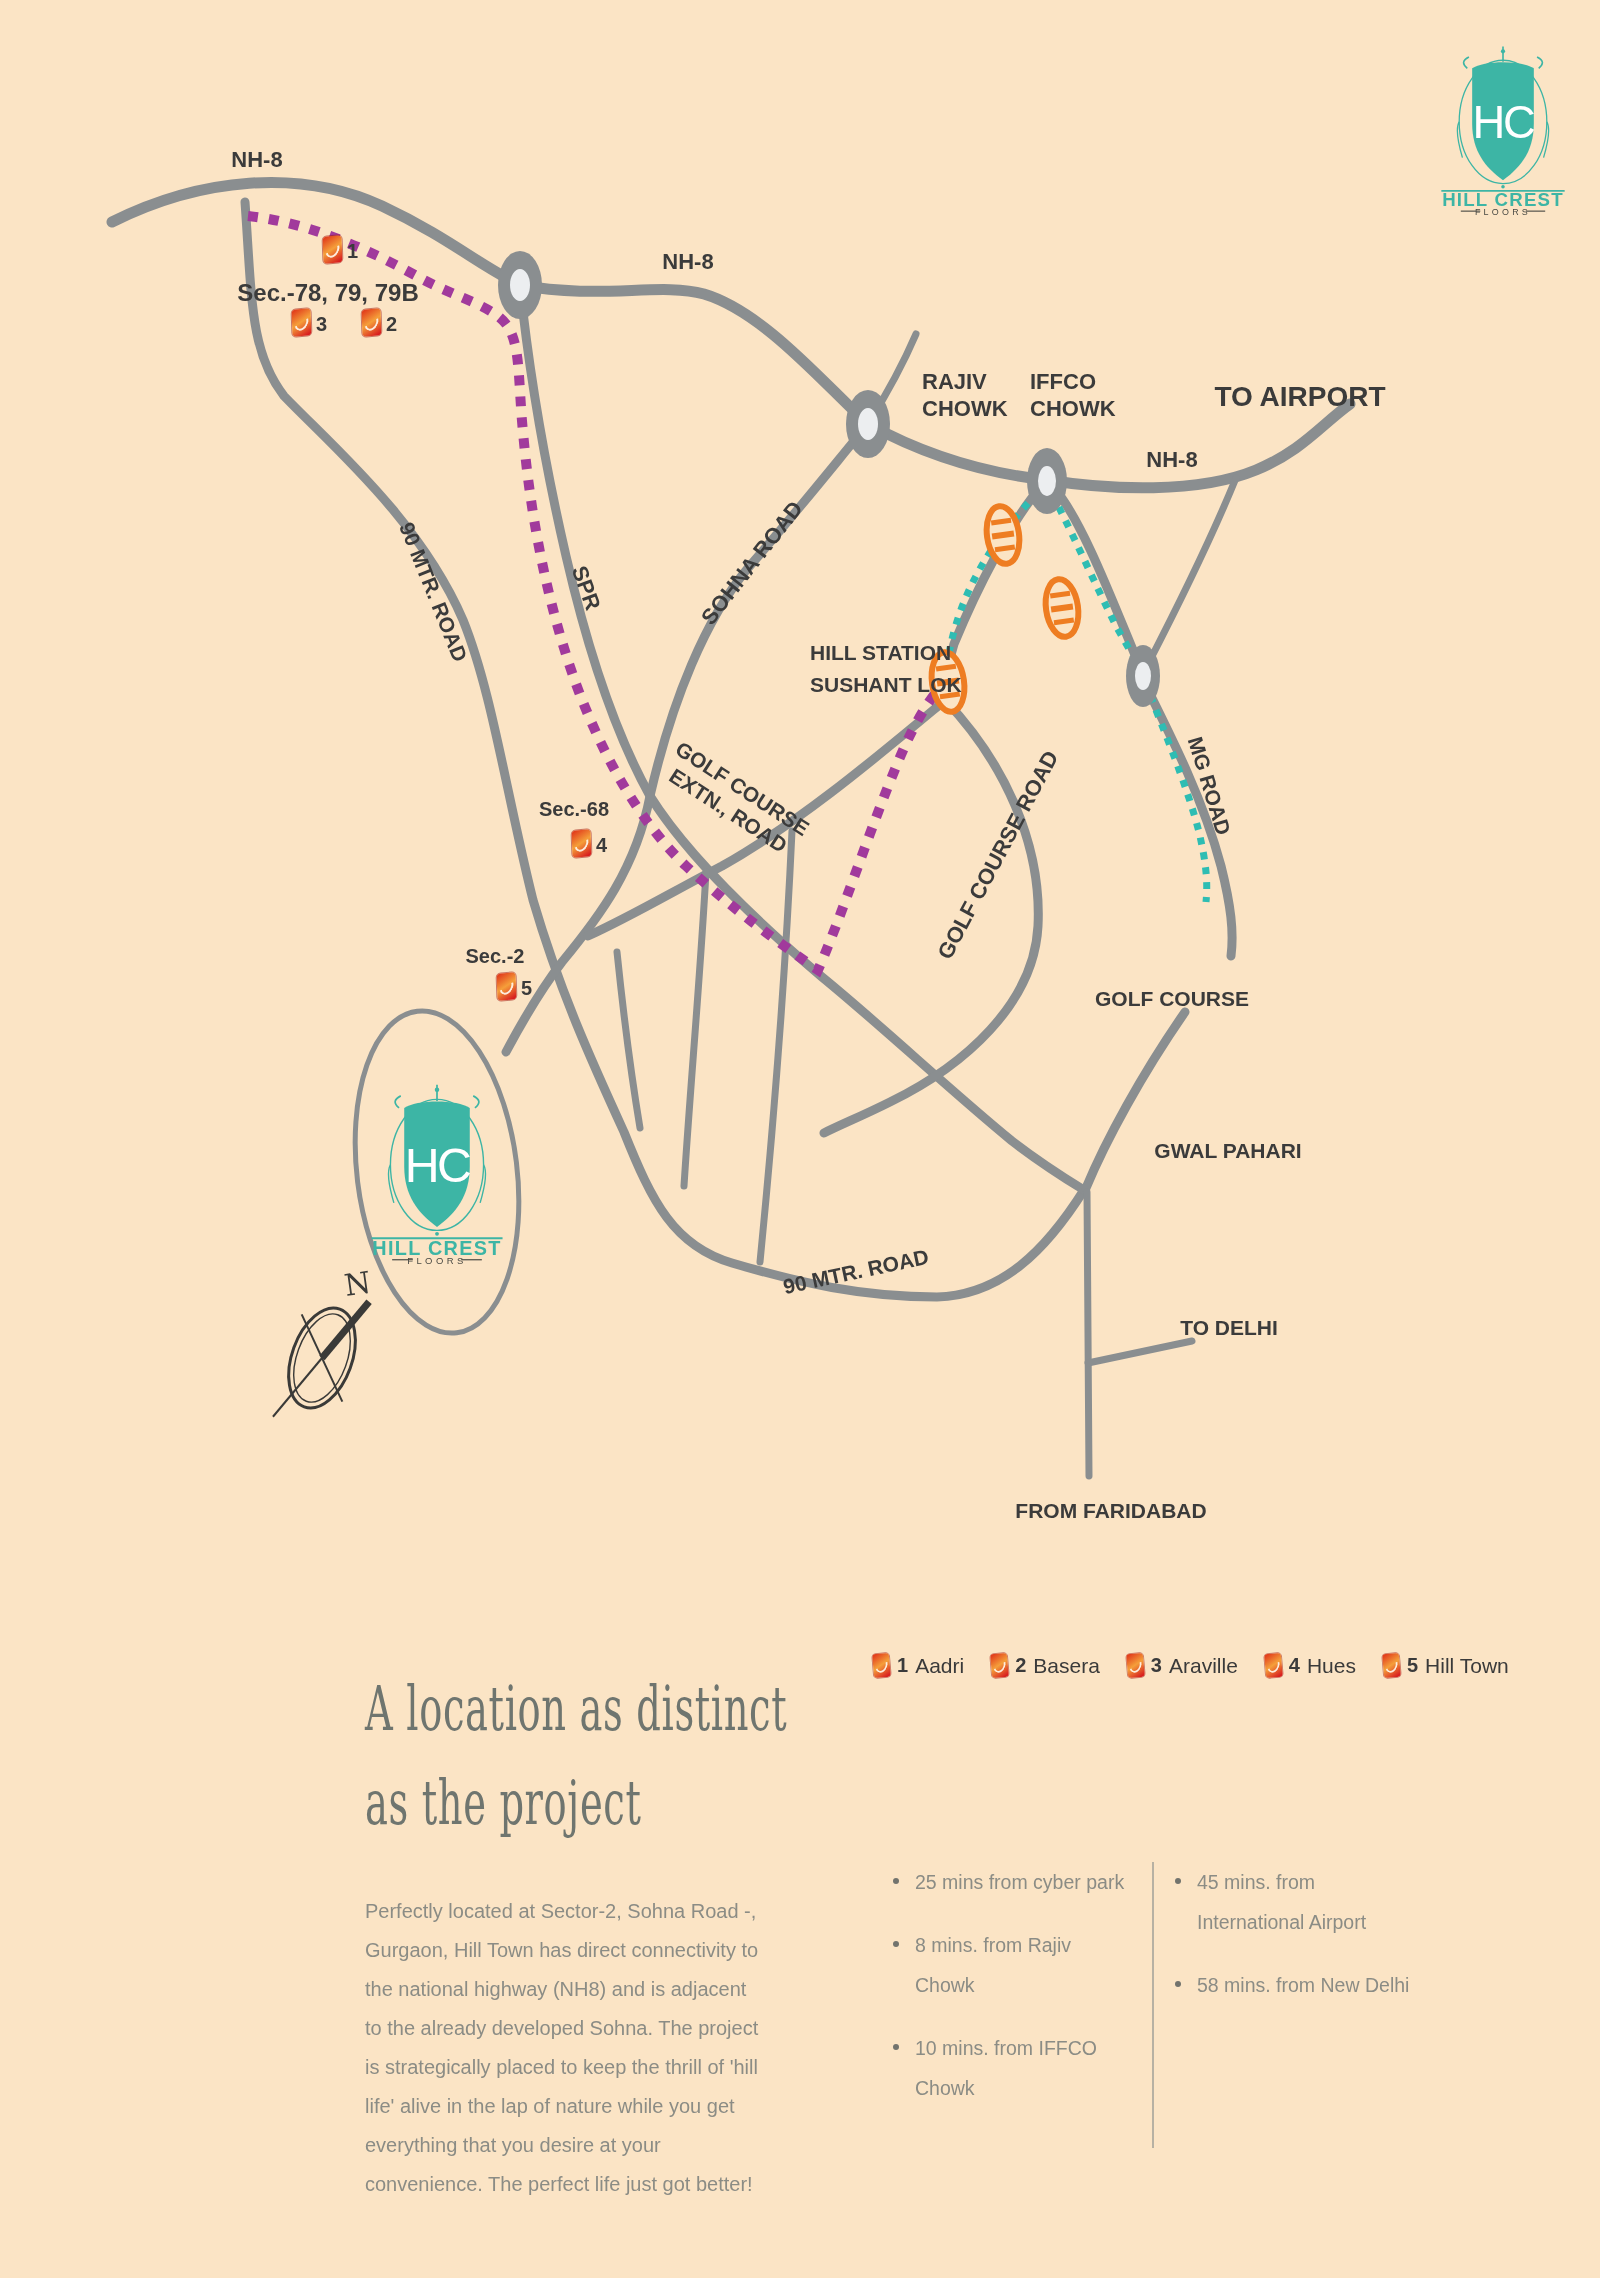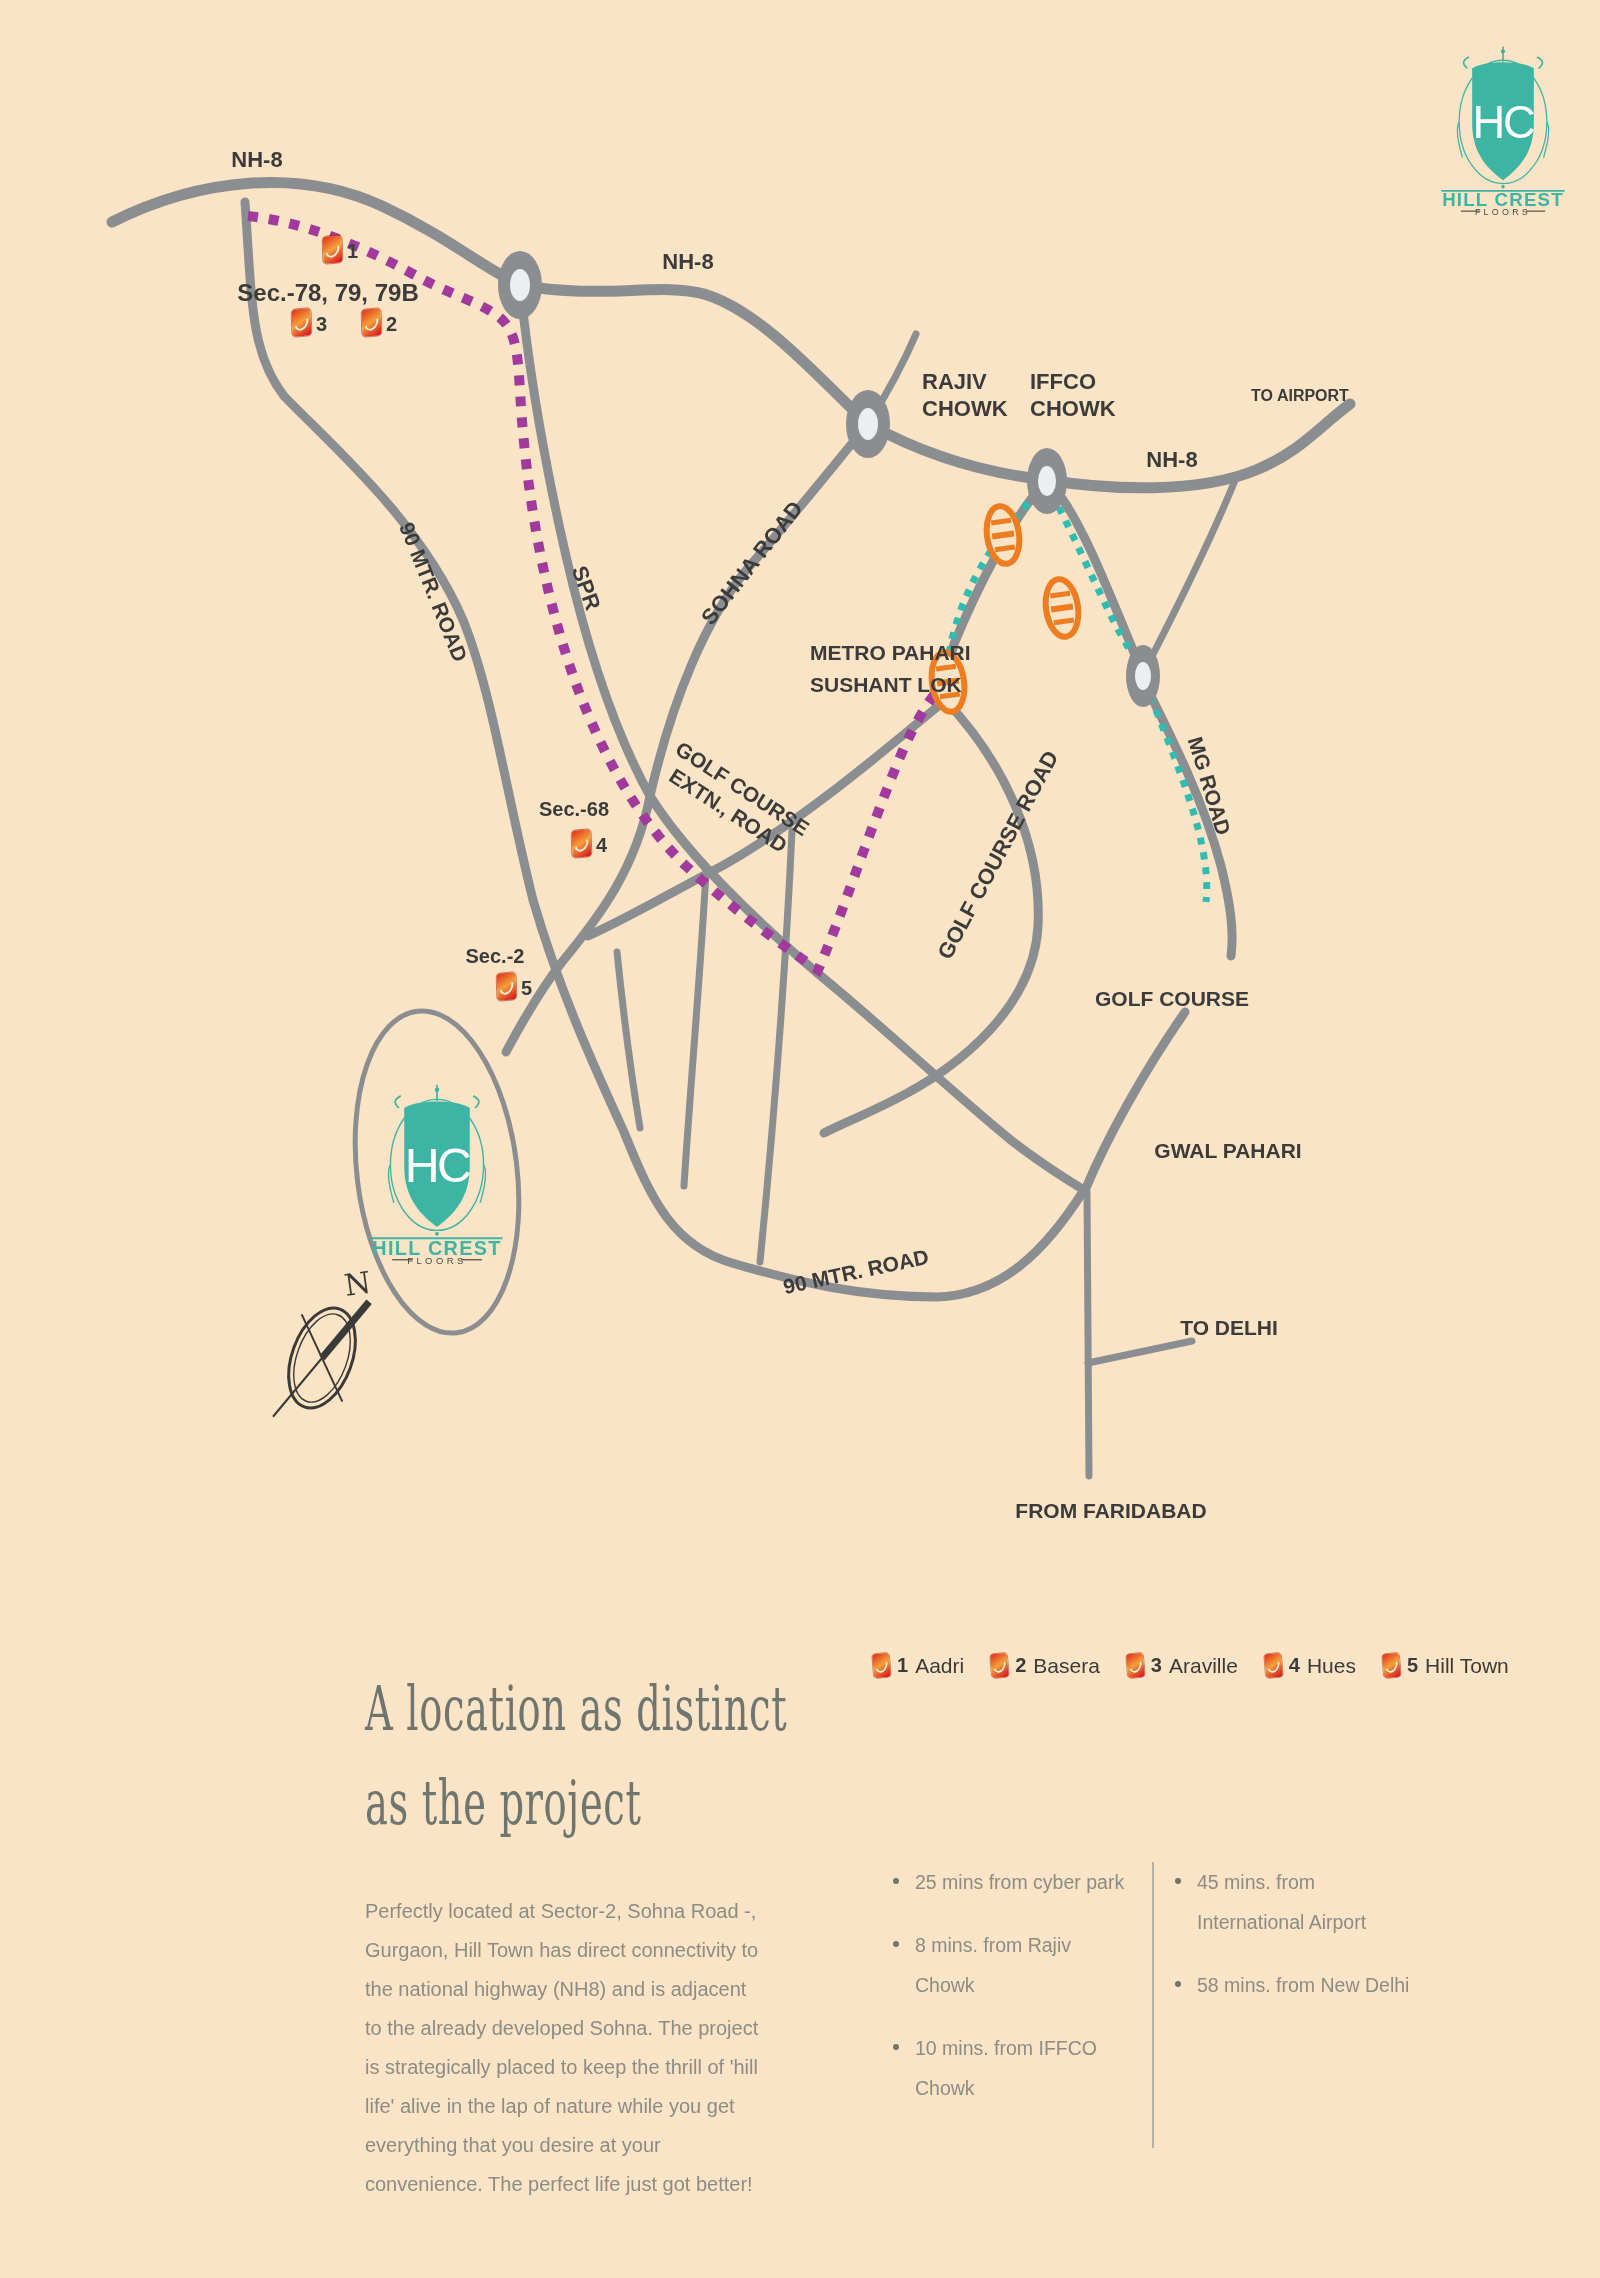--- a/index.html
+++ b/index.html
@@ -165,24 +165,24 @@
   <div class="ml center" style="left:1172px;top:460px;font-size:22px">NH-8</div>
 
   <div class="ml" style="left:922px;top:368px;font-size:22px;line-height:27px">
     <span class="l2">RAJIV</span>
     <span class="l2">CHOWK</span>
   </div>
   <div class="ml" style="left:1030px;top:368px;font-size:22px;line-height:27px">
     <span class="l2">IFFCO</span>
     <span class="l2">CHOWK</span>
   </div>
-  <div class="ml center" style="left:1300px;top:396px;font-size:16px">TO AIRPORT</div>
+  <div class="ml center" style="left:1300px;top:396px;font-size:28px">TO AIRPORT</div>
 
   <div class="ml" style="left:810px;top:637px;font-size:21px;line-height:32px">
-    <span class="l2">METRO PAHARI</span>
+    <span class="l2">HILL STATION</span>
     <span class="l2">SUSHANT LOK</span>
   </div>
 
   <div class="ml center" style="left:433px;top:592px;transform:translate(-50%,-50%) rotate(68deg)">90 MTR. ROAD</div>
   <div class="ml center" style="left:586px;top:588px;font-size:22px;transform:translate(-50%,-50%) rotate(70deg)">SPR</div>
   <div class="ml center" style="left:752px;top:563px;font-size:22px;transform:translate(-50%,-50%) rotate(-52deg)">SOHNA ROAD</div>
 
   <div class="ml center" style="left:735px;top:800px;text-align:center;transform:translate(-50%,-50%) rotate(33deg)">
     <span class="l2">GOLF COURSE</span>
     <span class="l2">EXTN., ROAD</span>

